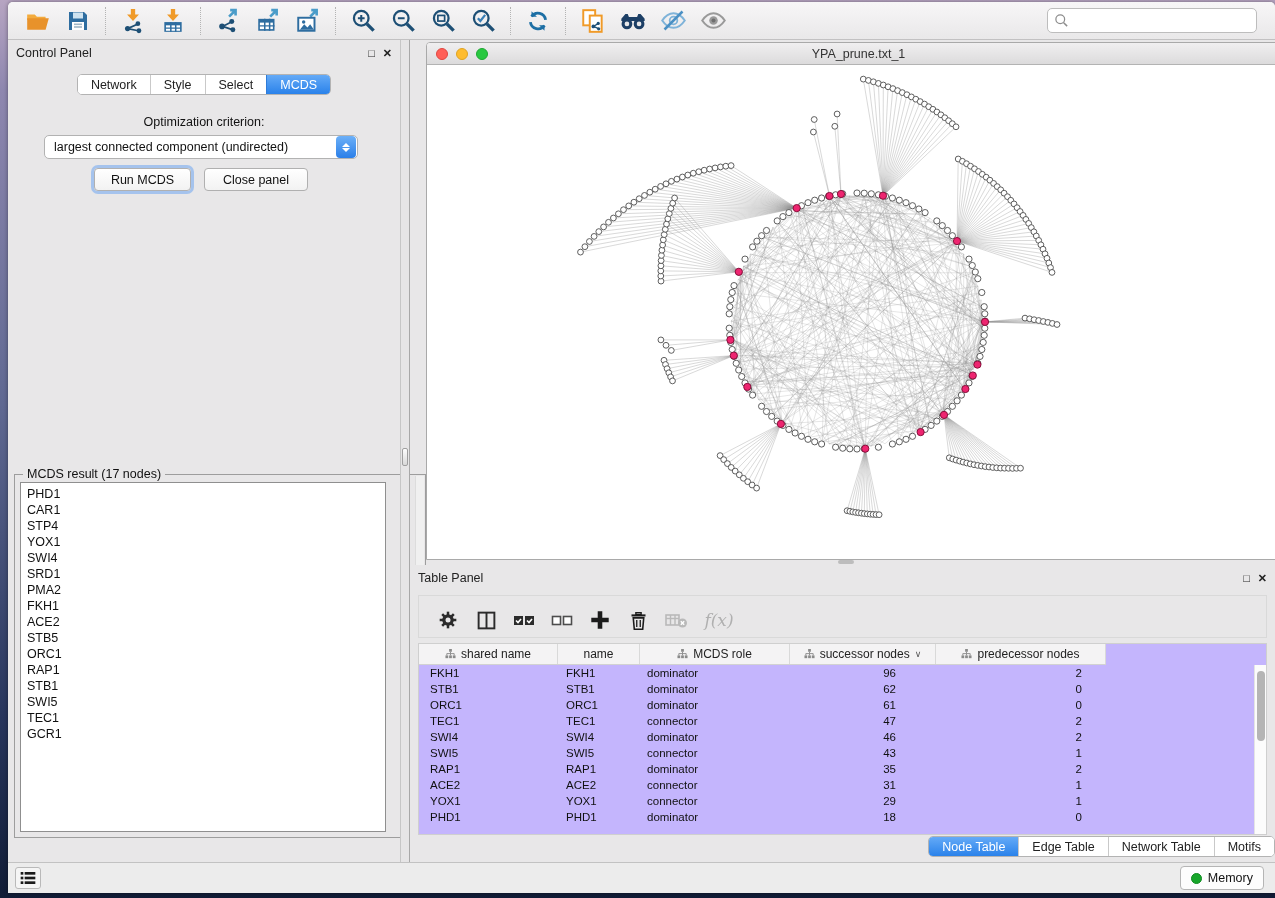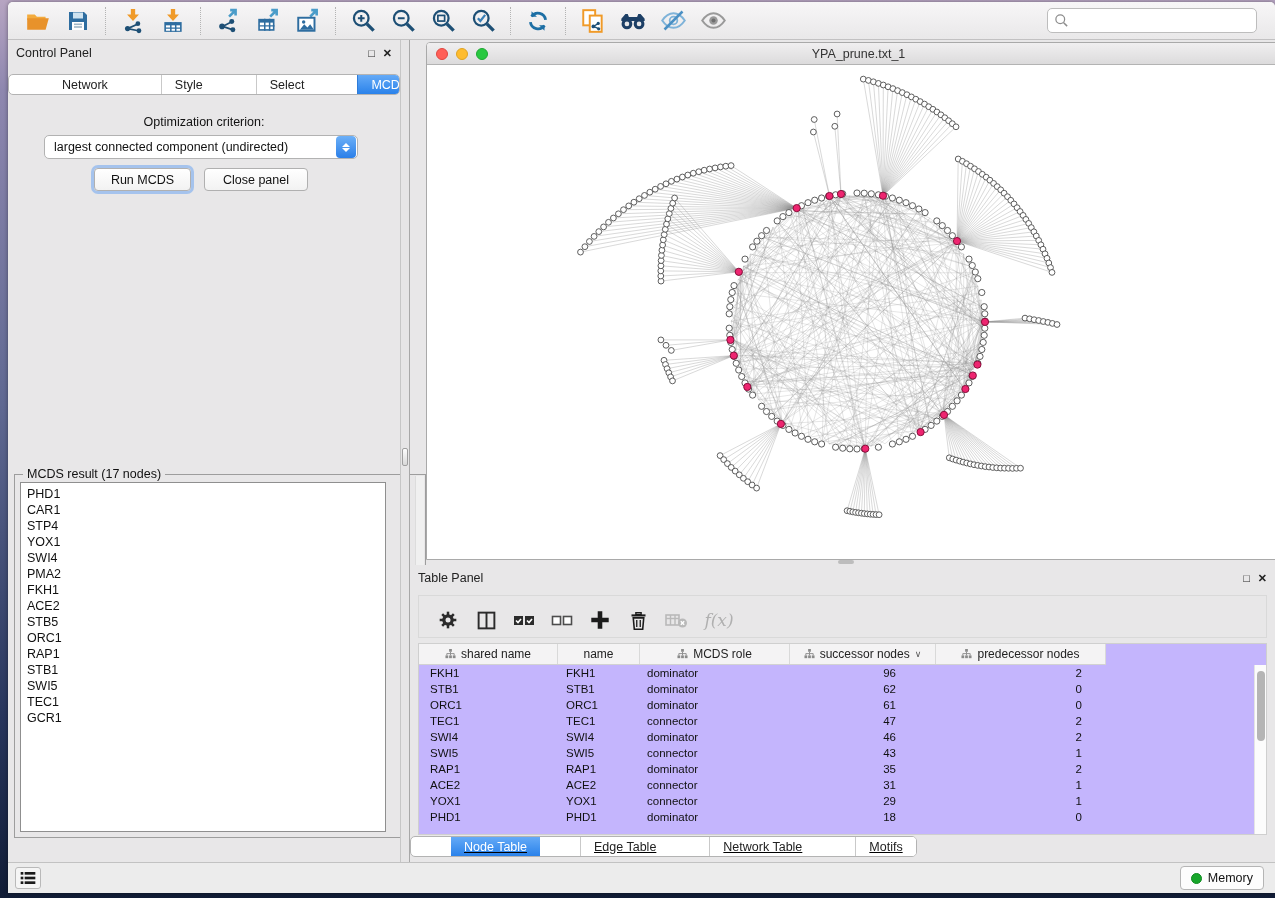--- a/index.html
+++ b/index.html
@@ -27,21 +27,21 @@
 
   
   #control-panel { position:absolute; left:0; top:0; width:392px; height:822px; background:#e8e7e8; }
   .panel-header { height:26px; display:flex; align-items:center; padding:0 8px;
     font-size:12.5px; color:#222; }
   .panel-header .win-btns { margin-left:auto; display:flex; gap:8px; }
   .win-glyph { font-size:11px; color:#222; cursor:default; line-height:1; }
   #cp-tabs { position:absolute; left:0; top:34px; width:100%; display:flex; justify-content:center; }
   .seg { display:flex; border:1px solid #b3b3b3; border-radius:5px; overflow:hidden; background:#fff; height:21px; }
   .seg-tab { padding:0 13px; font-size:12.5px; color:#222; display:flex; align-items:center;
-    border-left:1px solid #c9c9c9; background:#fff; white-space:nowrap;margin-left:40px; }
+    border-left:1px solid #c9c9c9; background:#fff; white-space:nowrap; }
   .seg-tab:first-child { border-left:none; }
   .seg-tab.sel { background:linear-gradient(#64aaf7,#2a82ea); color:#fff; border-left-color:#2f7cd8; }
 
   #opt-label { position:absolute; left:0; top:75px; width:100%; text-align:center; font-size:12.5px; color:#111; }
   #criterion { position:absolute; left:36px; top:95px; width:314px; height:24px;
     background:#fff; border:1px solid #b2b2b2; border-radius:5px; display:flex; align-items:center; }
   #criterion .val { flex:1; font-size:12.5px; color:#111; padding-left:9px; white-space:nowrap; overflow:hidden; }
   #criterion .stepper { width:20px; height:22px; margin-right:1px; border-radius:4px;
     background:linear-gradient(#6cb0f8,#2b7fe8); display:flex; flex-direction:column;
     align-items:center; justify-content:center; gap:1px; }
@@ -105,21 +105,21 @@
   .trow { display:flex; height:16px; align-items:center; }
   .td { font-size:11.5px; color:#111; white-space:nowrap; }
   .td.c0 { width:139px; padding-left:11px; }
   .td.c1 { width:82px;  padding-left:8px; }
   .td.c2 { width:150px; padding-left:7px; }
   .td.c3 { width:146px; text-align:right; padding-right:40px; }
   .td.c4 { width:170px; text-align:right; padding-right:24px; }
   #vscroll { position:absolute; right:0; top:21px; width:12px; height:171px; background:#fcfcfc; border-left:1px solid #e4e4e4; }
   #vthumb { position:absolute; left:2px; top:6px; width:8px; height:70px; background:#b5b5b5; border-radius:4px; }
 
-  #tp-tabs { position:absolute; left:0; top:271px; width:100%; display:flex; justify-content:flex-start;text-decoration:underline; }
+  #tp-tabs { position:absolute; left:0; top:271px; width:100%; display:flex; justify-content:flex-end; }
 
   
   #statusbar { position:absolute; left:0; top:860px; width:1267px; height:31px;
     background:#ececec; border-top:1px solid #c2c2c2; }
   #list-btn { position:absolute; left:7px; top:4px; width:26px; height:22px;
     background:#f5f5f5; border:1px solid #b9b9b9; border-radius:3px;
     display:flex; align-items:center; justify-content:center; }
   #memory-btn { position:absolute; right:11px; top:3px; height:24px; padding:0 10px;
     background:#fdfdfd; border:1px solid #b5b5b5; border-radius:4px;
     display:flex; align-items:center; gap:6px; font-size:12.5px; color:#111; }
@@ -323,20 +323,21 @@
       <div id="closepanel-btn" class="cp-btn">Close panel</div>
 
       <div id="mcds-fieldset">
         <span id="mcds-legend">MCDS result (17 nodes)</span>
         <div id="mcds-list">
             <div class="mcds-item">PHD1</div>
             <div class="mcds-item">CAR1</div>
             <div class="mcds-item">STP4</div>
             <div class="mcds-item">YOX1</div>
             <div class="mcds-item">SWI4</div>
+            <div class="mcds-item">SRD1</div>
             <div class="mcds-item">PMA2</div>
             <div class="mcds-item">FKH1</div>
             <div class="mcds-item">ACE2</div>
             <div class="mcds-item">STB5</div>
             <div class="mcds-item">ORC1</div>
             <div class="mcds-item">RAP1</div>
             <div class="mcds-item">STB1</div>
             <div class="mcds-item">SWI5</div>
             <div class="mcds-item">TEC1</div>
             <div class="mcds-item">GCR1</div>

